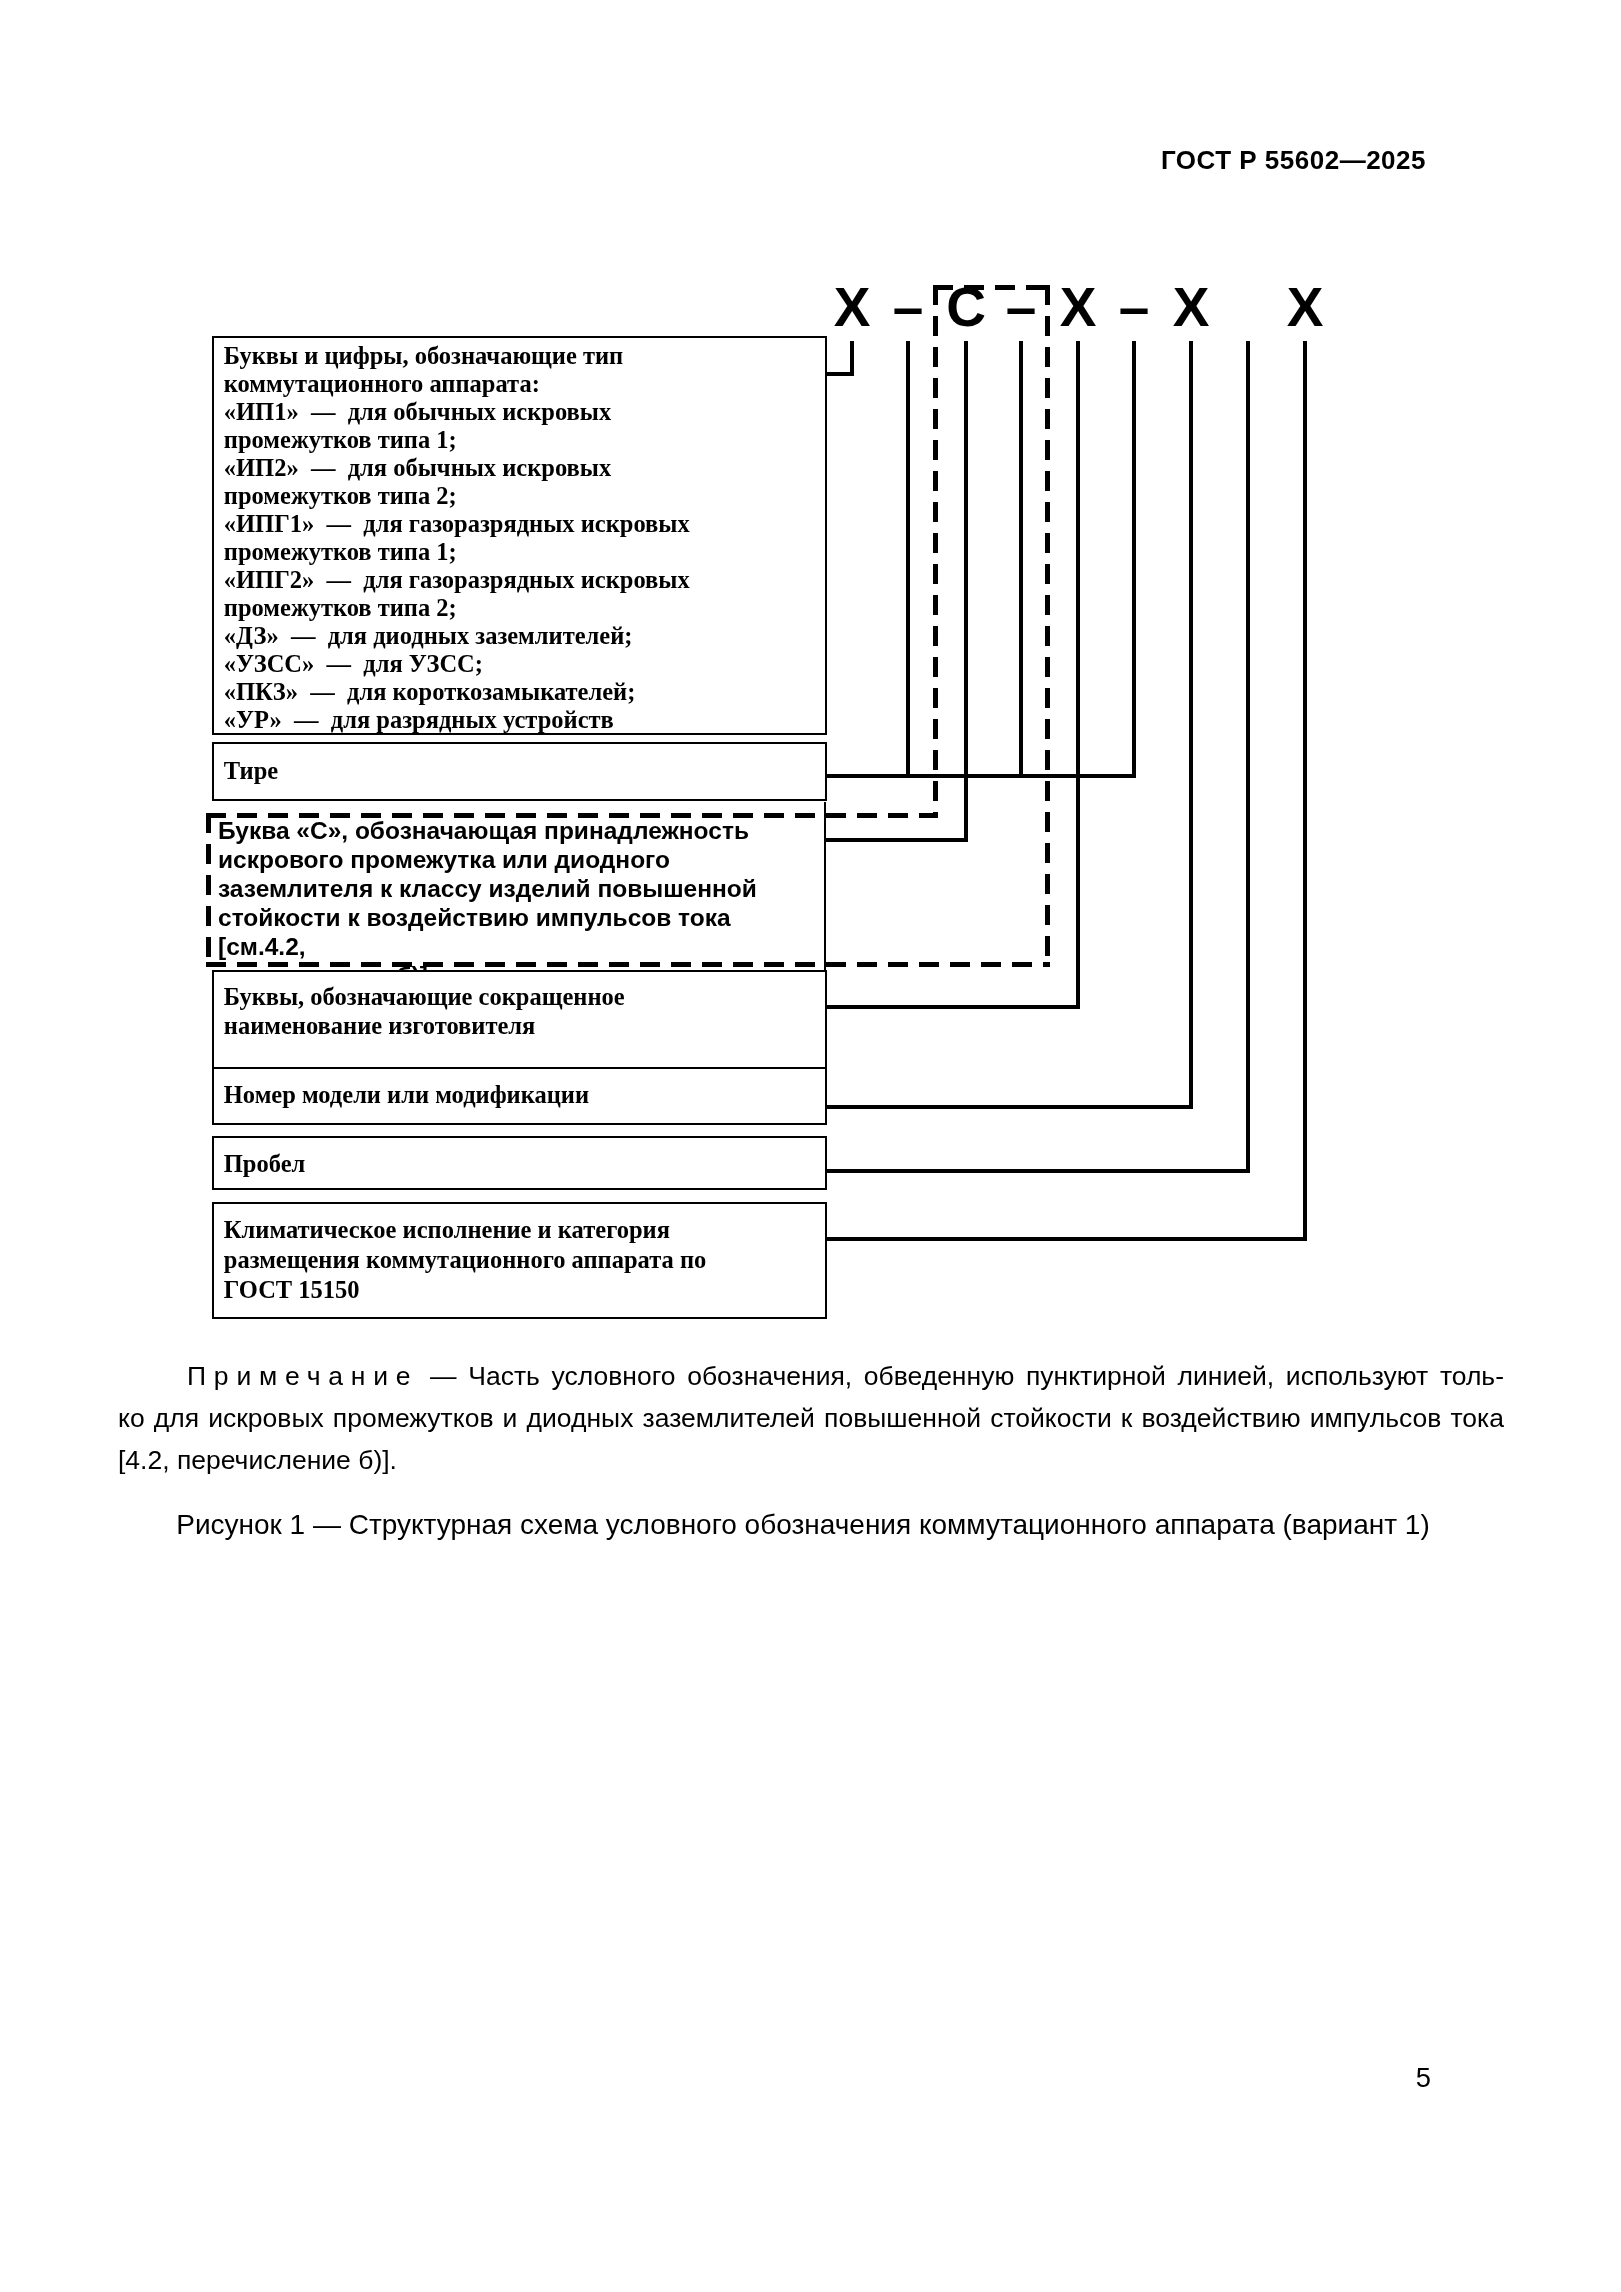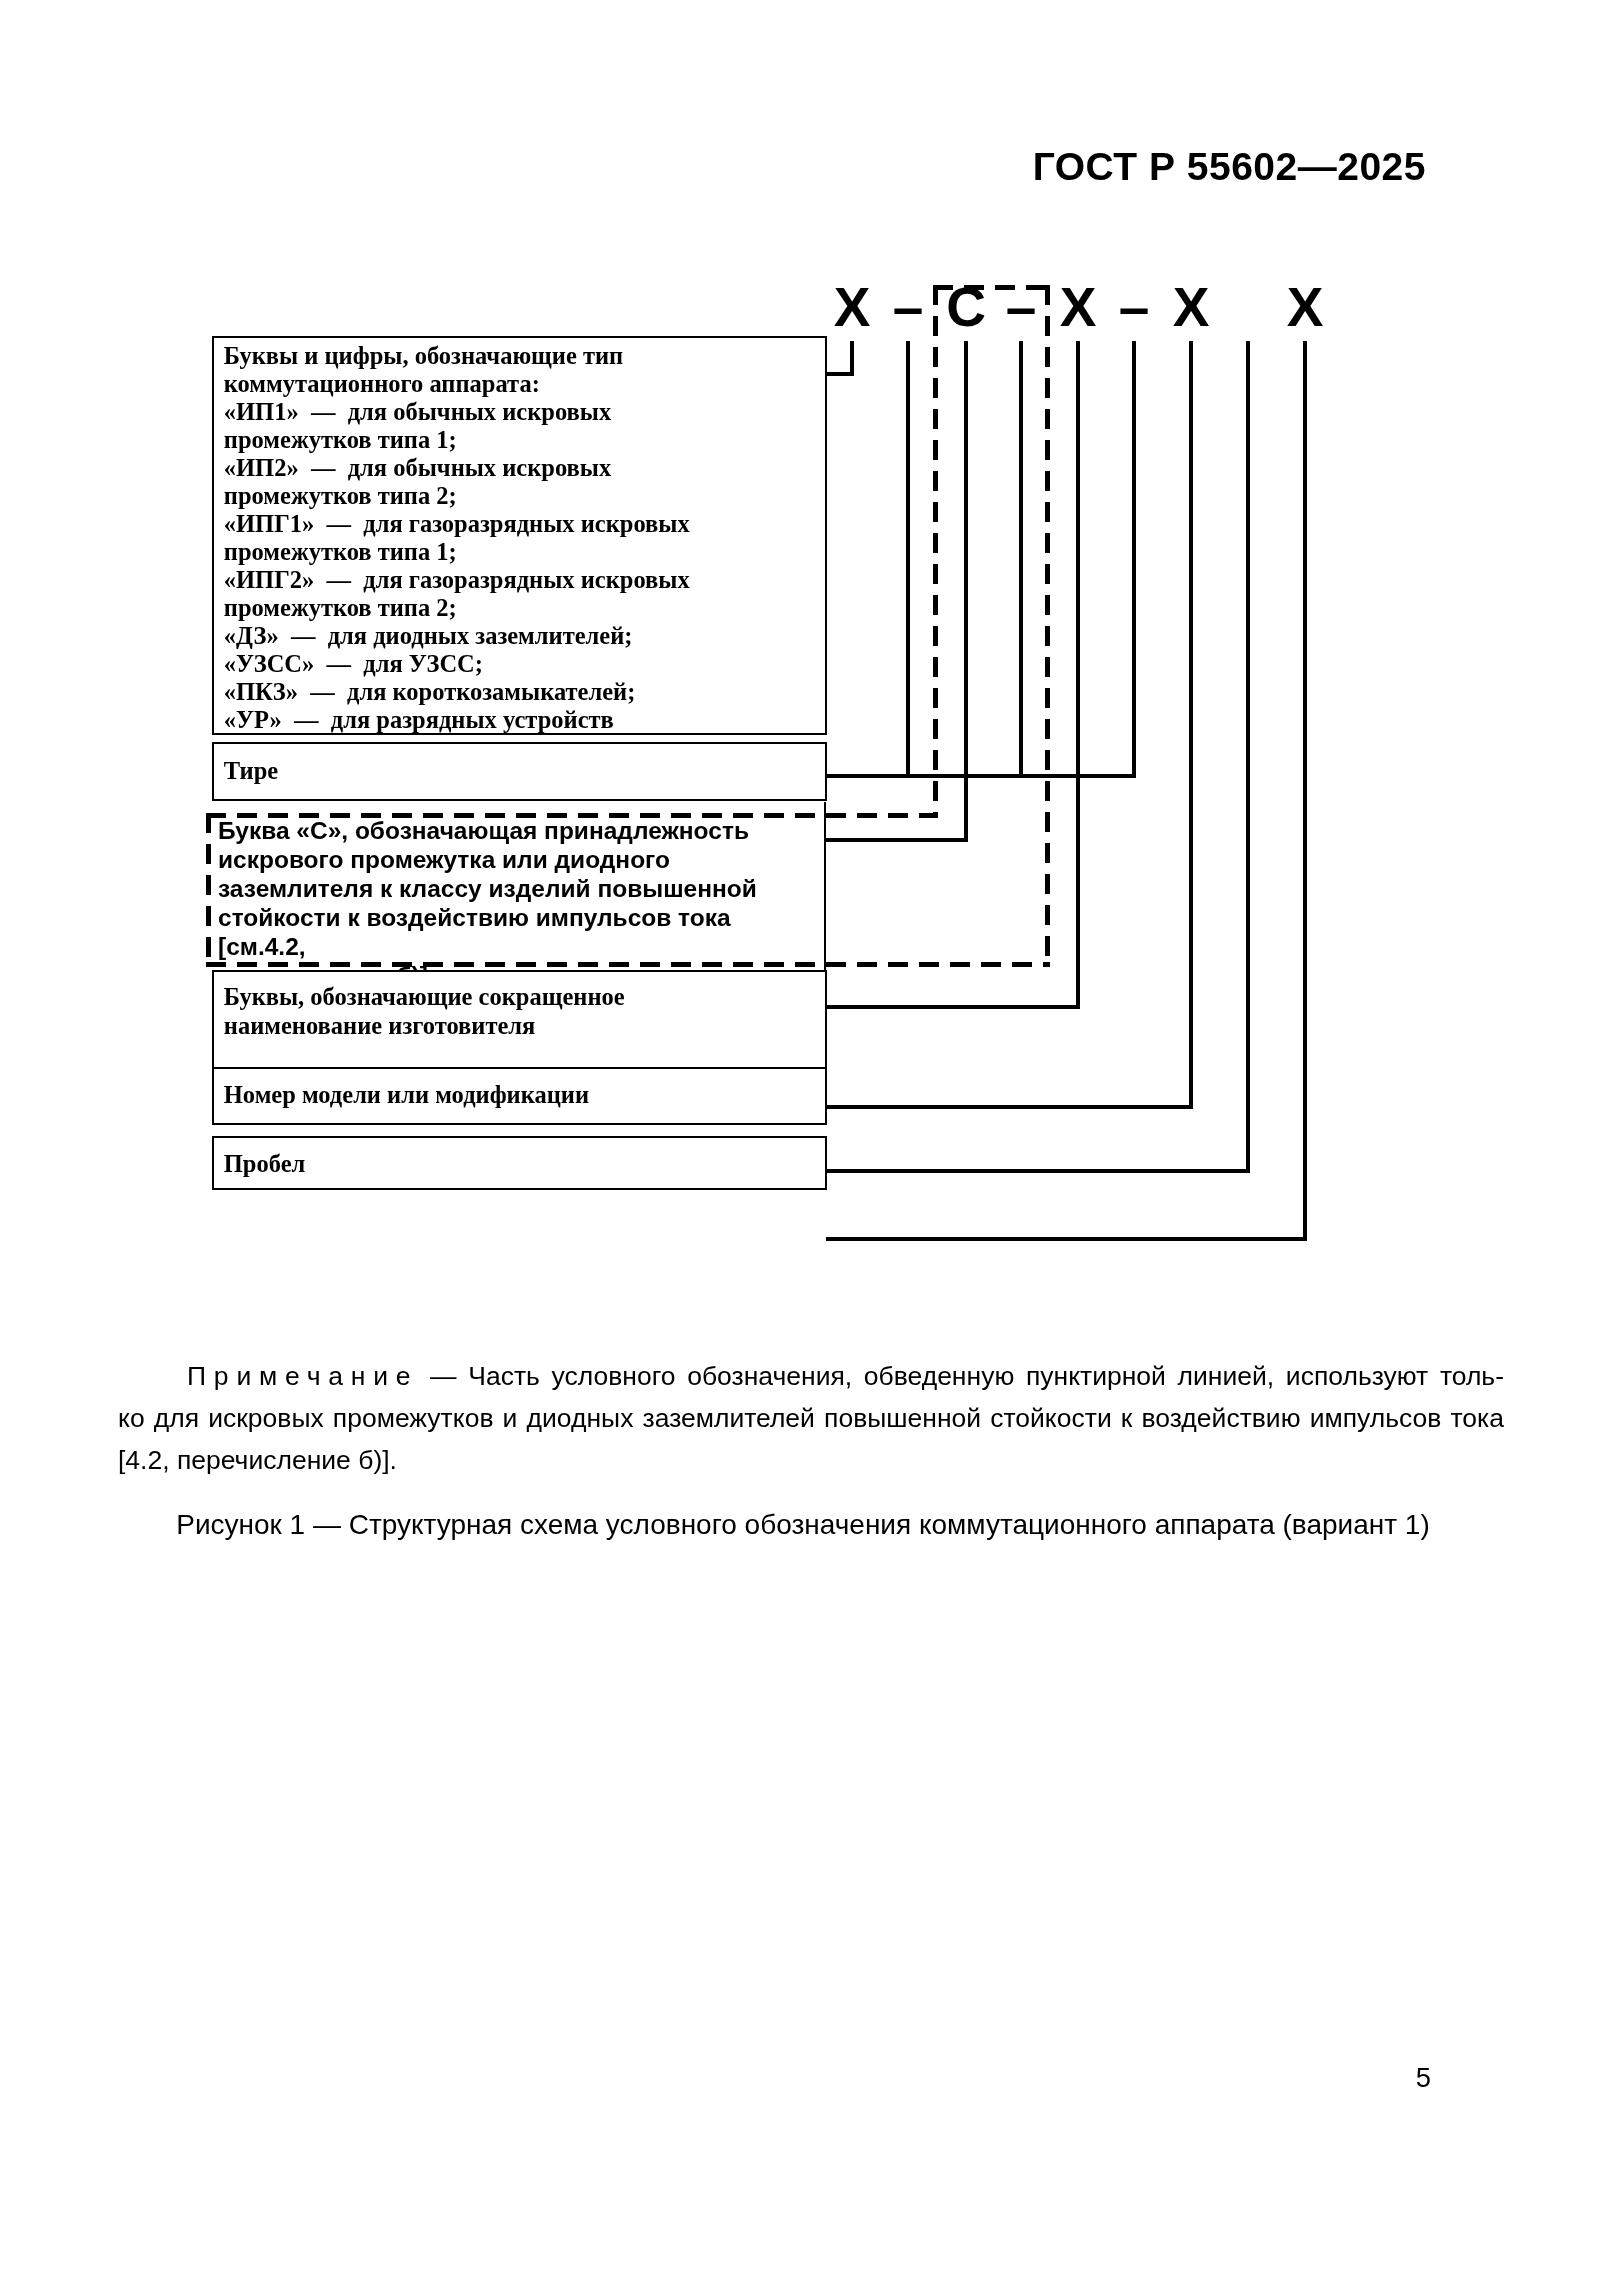--- a/index.html
+++ b/index.html
@@ -11,21 +11,21 @@
     background: #ffffff;
     font-family: "Liberation Sans", sans-serif;
     color: #000000;
     overflow: hidden;
   }
 
   .doc-header {
     position: absolute;
     top: 145px;
     right: 195px;
-    font-size: 39px;
+    font-size: 26px;
     font-weight: bold;
     letter-spacing: 0.5px;
   }
 
   
   .symbol {
     position: absolute;
     top: 278px;
     transform: translateX(-50%);
     font-size: 55px;
@@ -185,20 +185,25 @@
   </div>
 
   <div class="sbox" style="top:1136px; height:54px;">
     <div class="box-text" style="padding-top:11.8px;">Пробел</div>
   </div>
 
   <div class="sbox" style="top:1067px; height:58px;">
     <div class="box-text" style="padding-top:11.8px;">Номер модели или модификации</div>
   </div>
 
+  <div class="sbox" style="top:1202px; height:117px;">
+    <div class="box-text lh31" style="padding-top:10.8px;">Климатическое исполнение и категория
+размещения коммутационного аппарата по
+ГОСТ 15150</div>
+  </div>
 
   <div class="note">
     <div class="note-line first"><span class="note-label">Примечание</span><span> — Часть условного обозначения, обведенную пунктирной линией, используют толь-</span></div>
     <div class="note-line">ко для искровых промежутков и диодных заземлителей повышенной стойкости к воздействию импульсов тока</div>
     <div class="note-line last">[4.2, перечисление б)].</div>
   </div>
 
   <div class="fig-caption">Рисунок 1 — Структурная схема условного обозначения коммутационного аппарата (вариант 1)</div>
 
   <div class="page-number">5</div>

